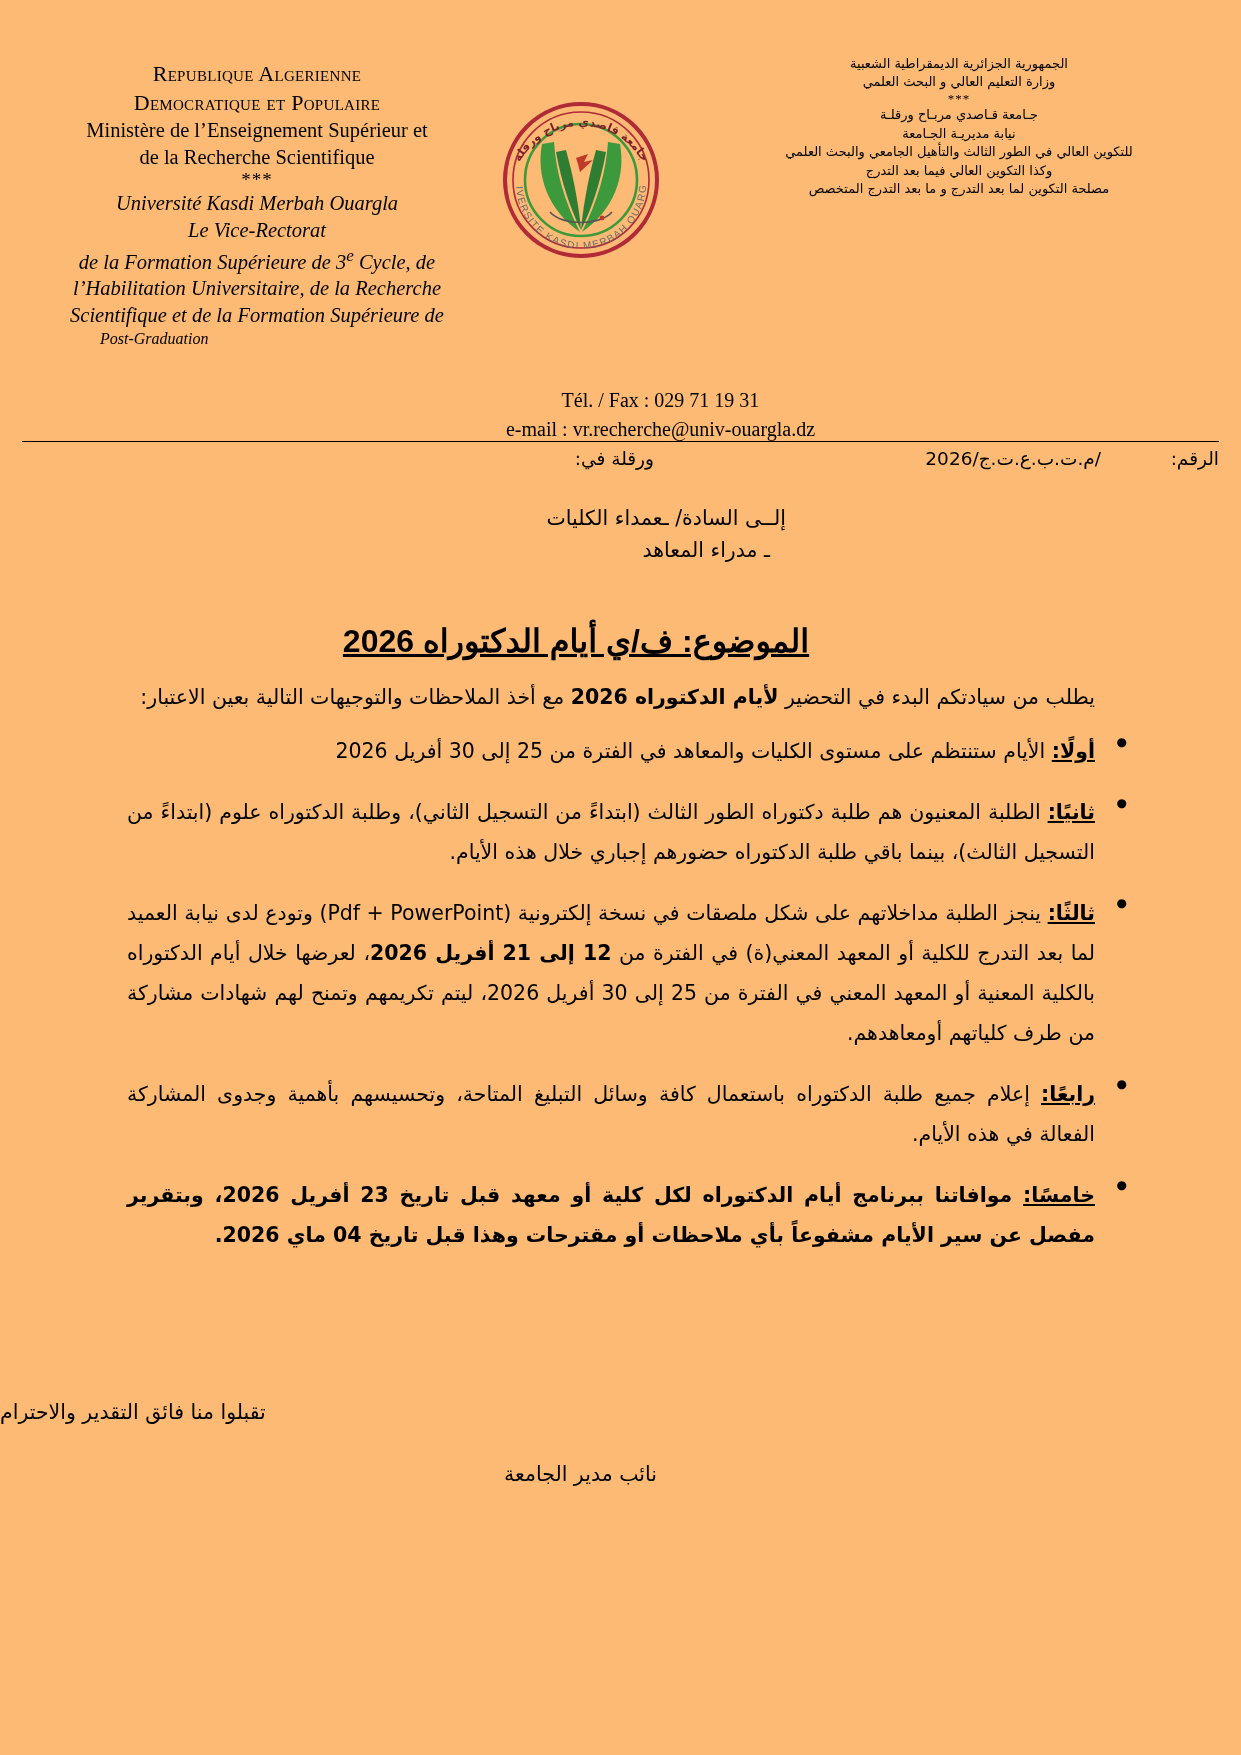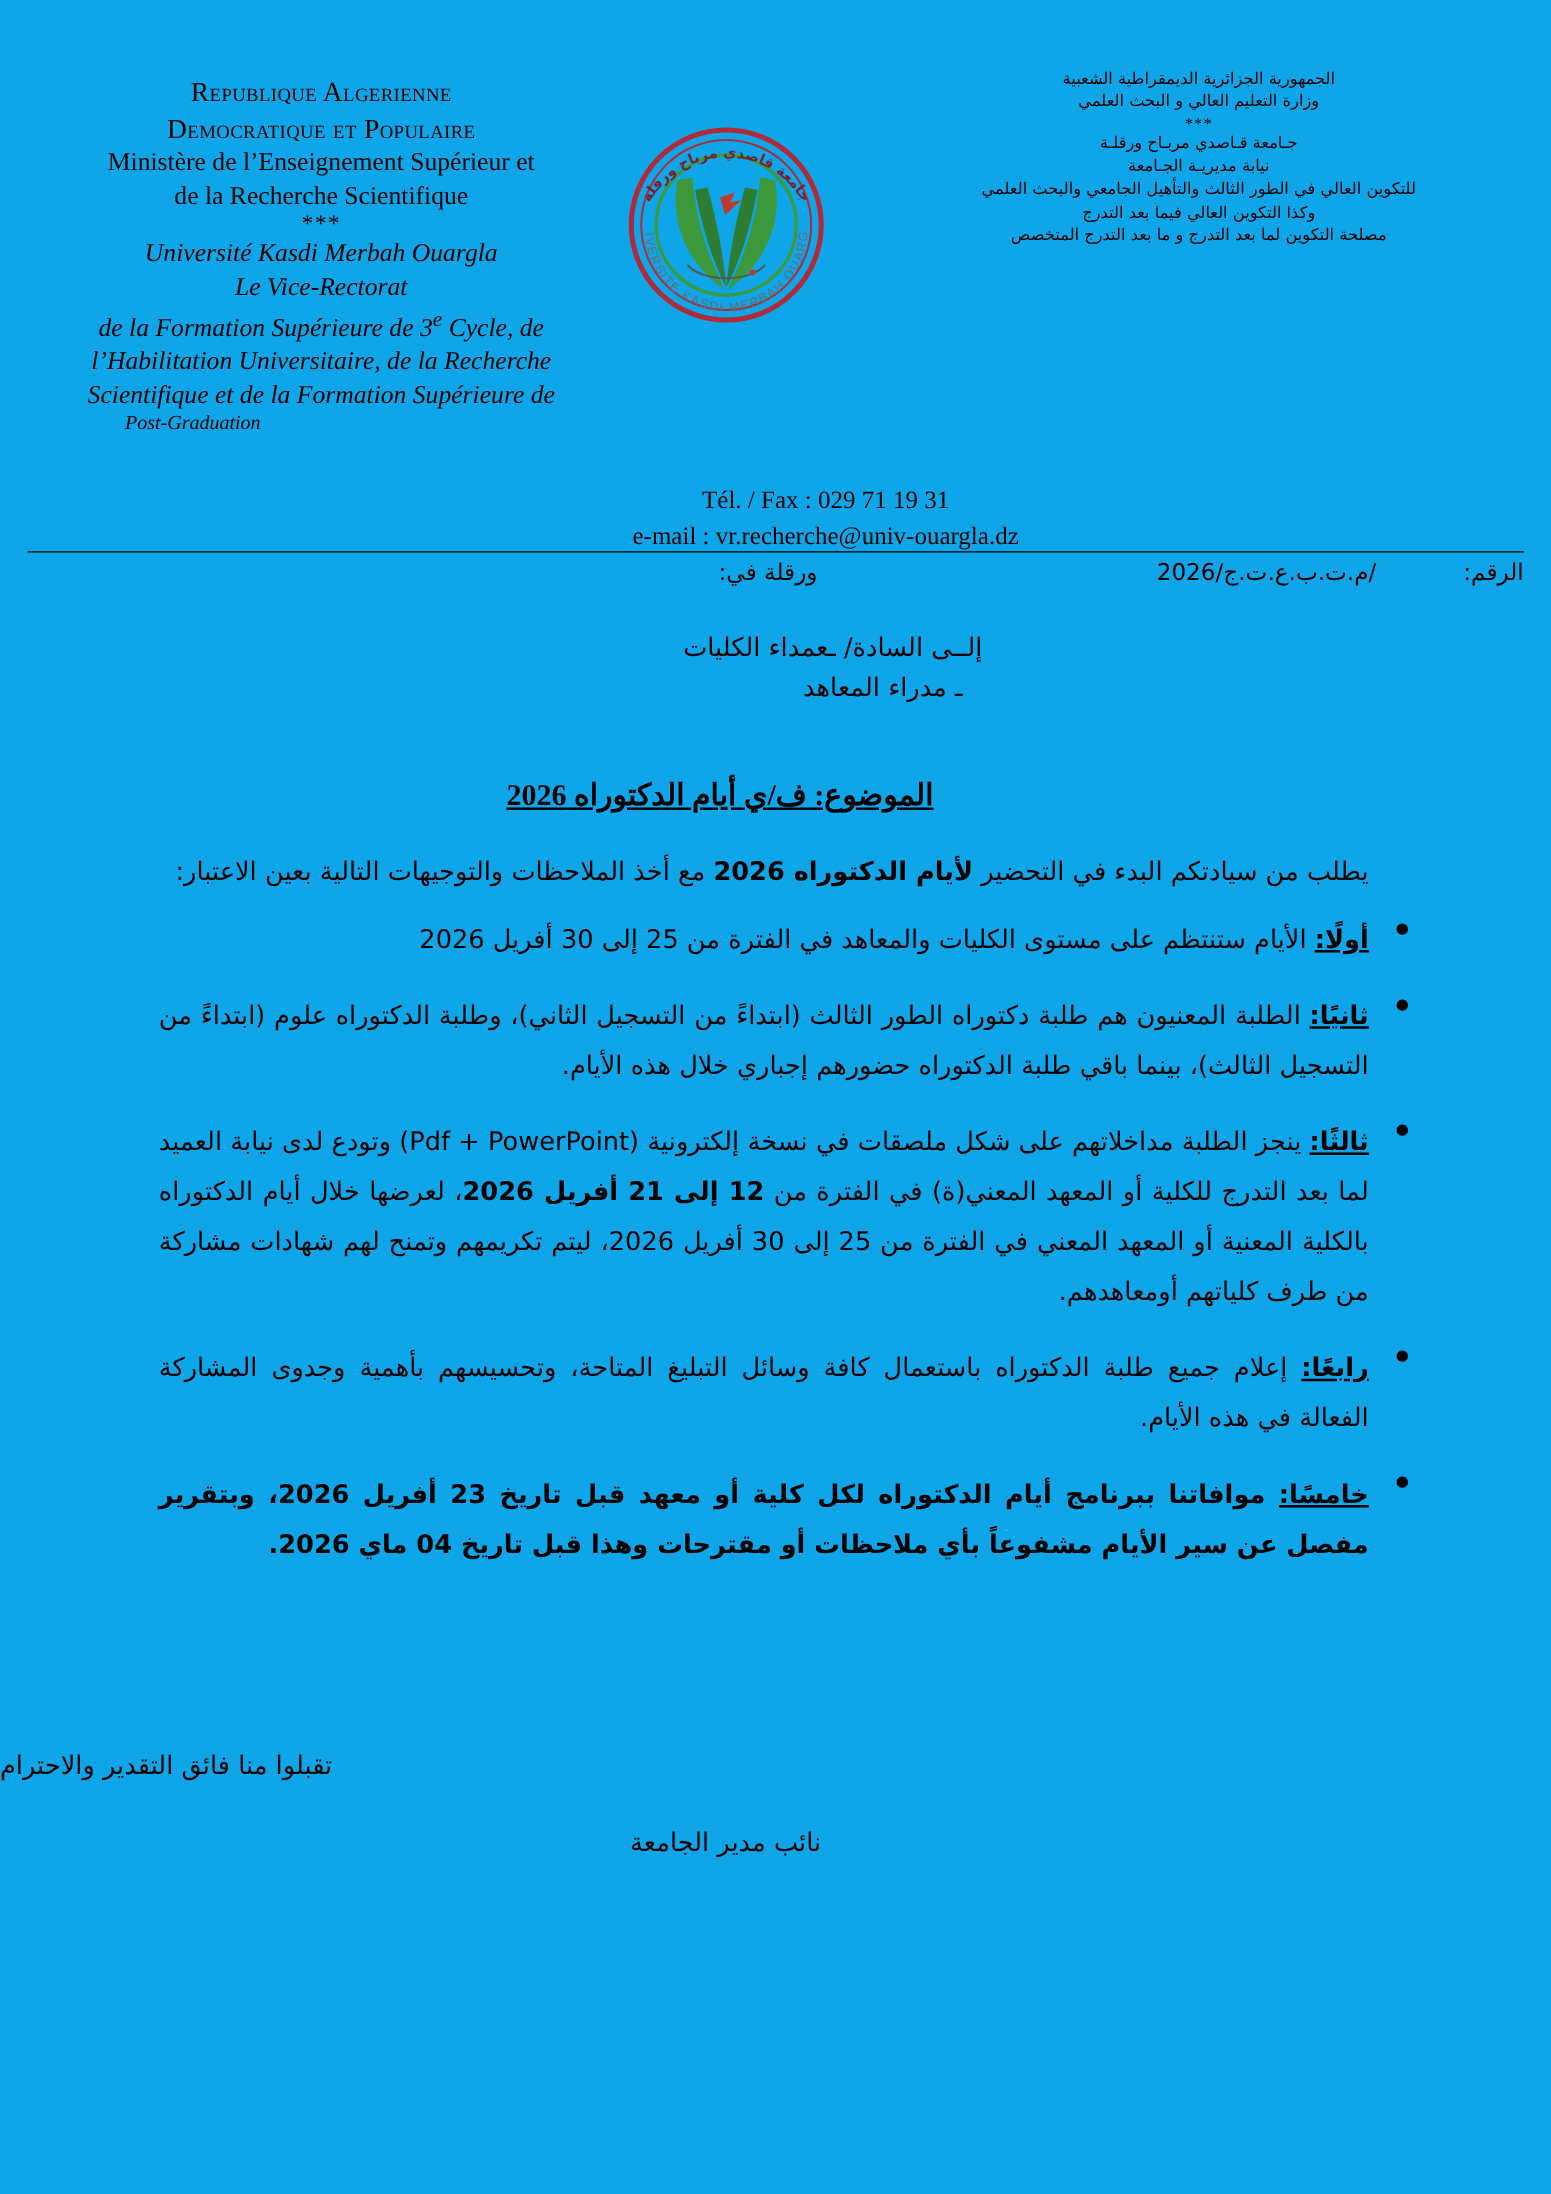--- a/index.html
+++ b/index.html
@@ -10,21 +10,21 @@
   }
   body {
     font-family: "Liberation Serif", "DejaVu Serif", serif;
     color: #000000;
   }
   .page {
     position: relative;
     width: 1241px;
     height: 1755px;
     margin: 0 auto;
-    background: #0ea5e9;
+    background: #fdba74;
     overflow: hidden;
   }
 
   
   .header {
     position: absolute;
     top: 0;
     left: 0;
     width: 1241px;
     height: 420px;
@@ -148,22 +148,22 @@
   .addr2 { padding-right: 16px; }
 
   
   .subject {
     position: absolute;
     top: 622px;
     left: 0;
     width: 1152px;
     text-align: center;
     direction: rtl;
-    font-family: Liberation Serif, serif;
-    font-size: 24px;
+    font-family: Liberation Sans, sans-serif;
+    font-size: 32px;
     font-weight: bold;
   }
   .subject span { text-decoration: underline; }
 
   
   .body {
     position: absolute;
     top: 678px;
     right: 112px;
     width: 1018px;

